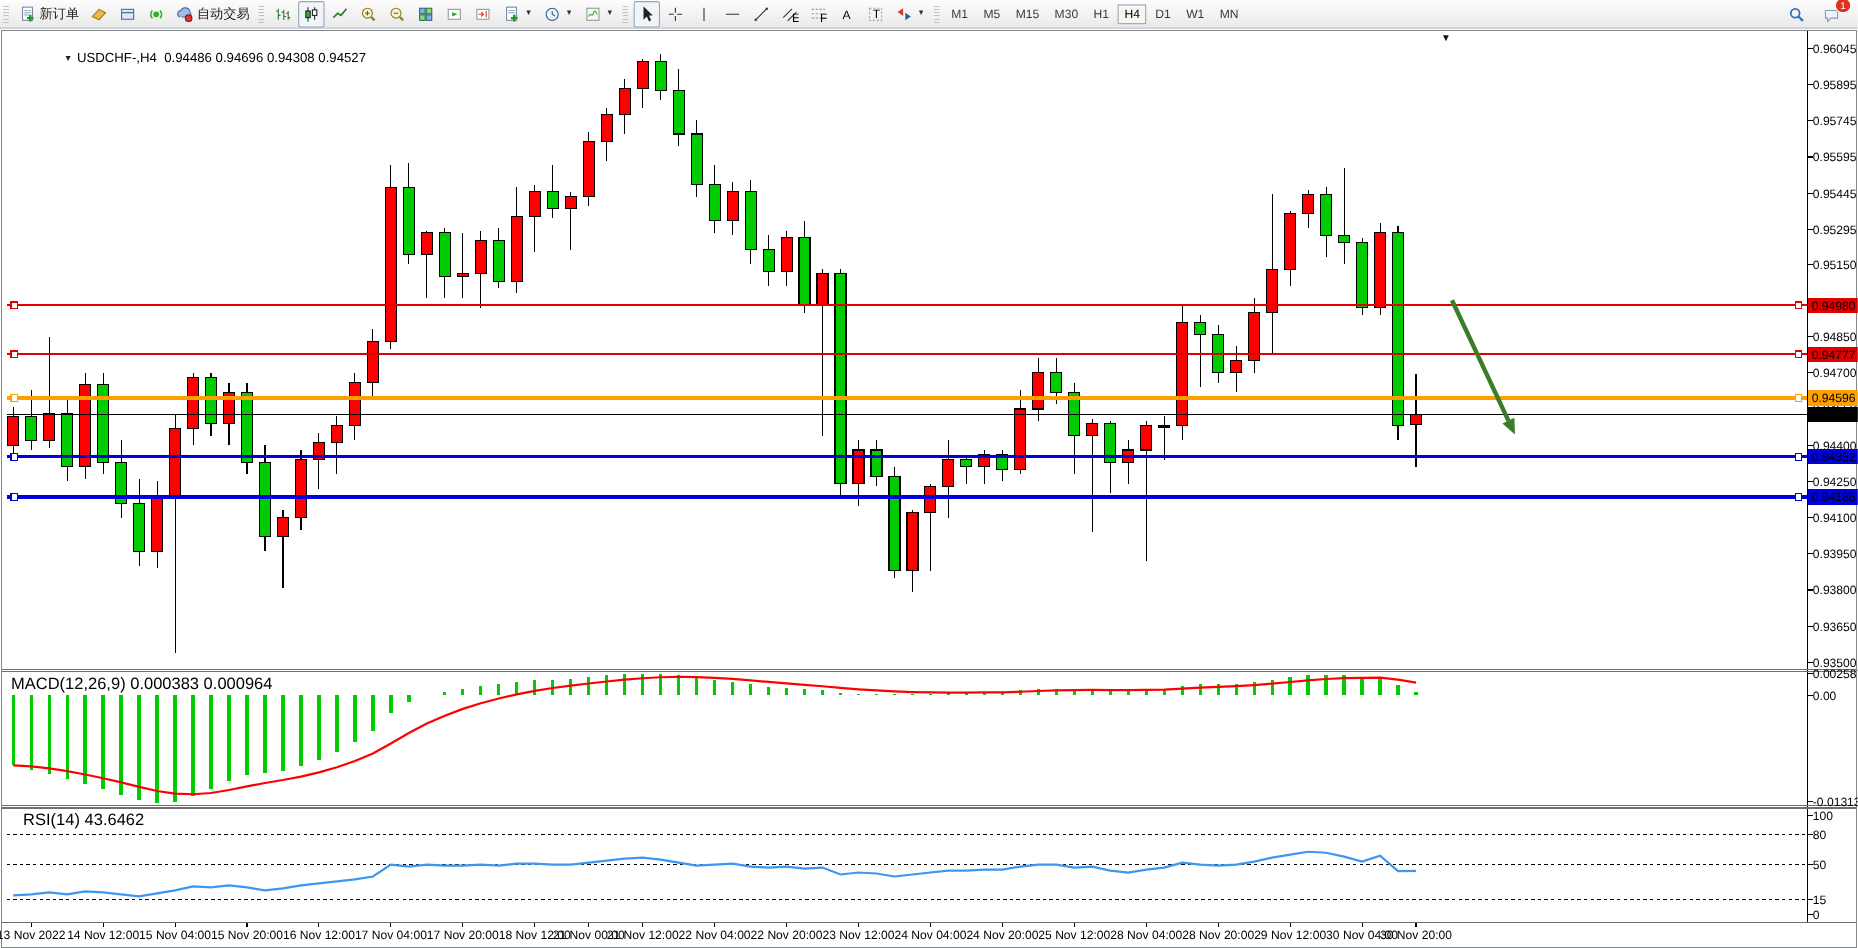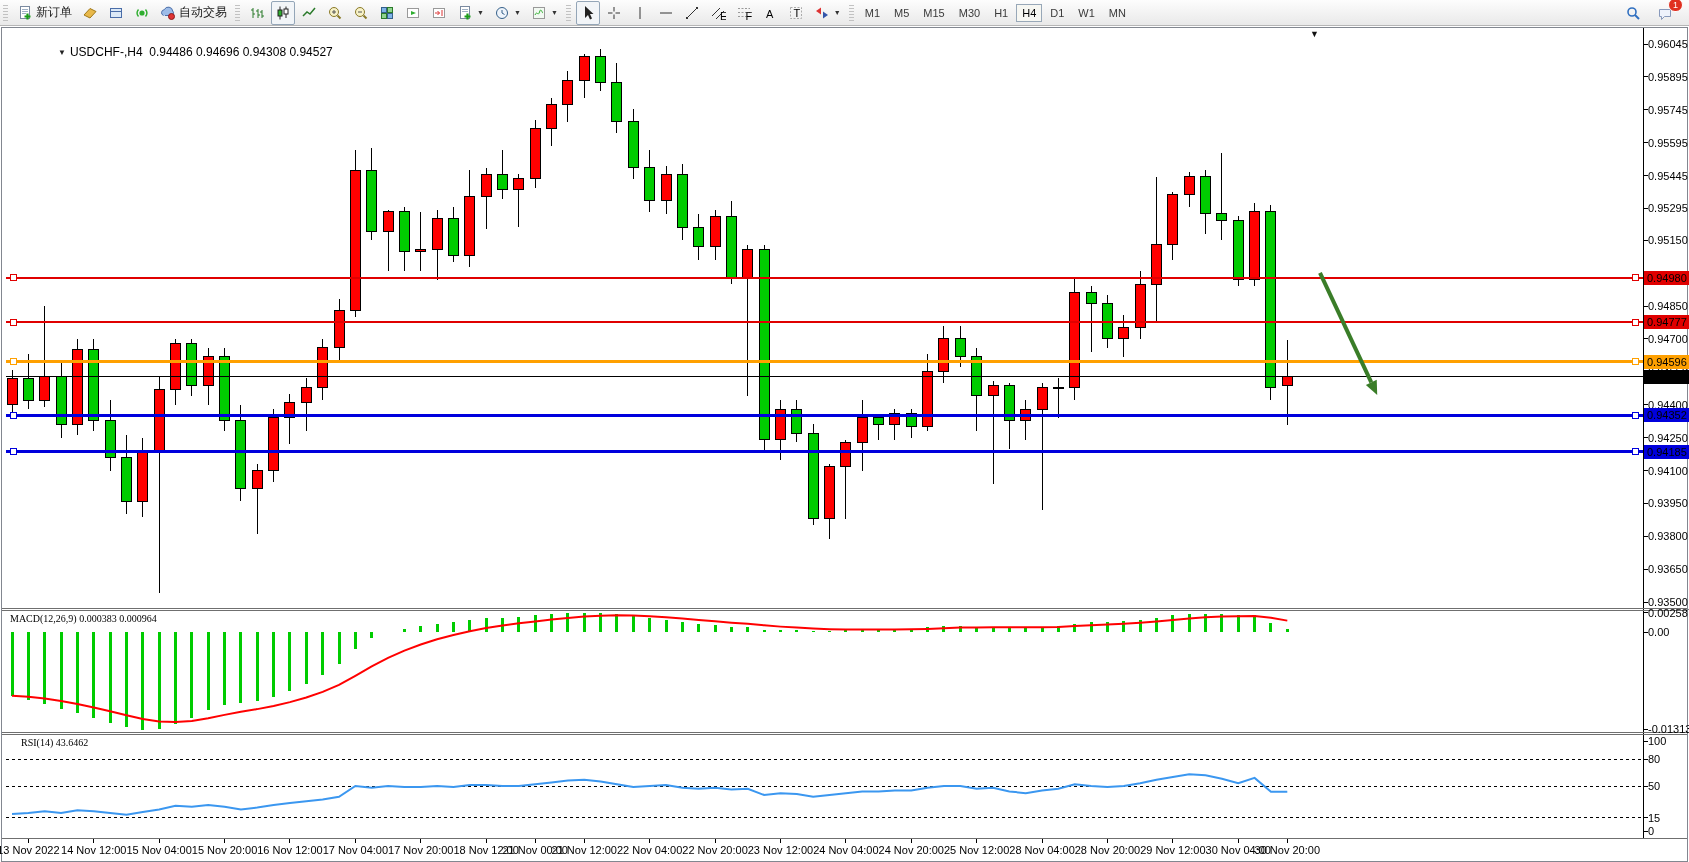--- a/index.html
+++ b/index.html
@@ -20,21 +20,21 @@
   .tb-lbl{white-space:nowrap;font-family:"Liberation Sans",sans-serif;}
   .dd{font-size:7px;color:#333;margin-left:1px;}
   .tf{font-size:11px;color:#3a3a3a;padding:2px 5px;margin:12px 1px;border:1px solid transparent;}
   .tf.active{border:1px solid #98a8b8;background:#f7f7f2;color:#000;}
   .chat-wrap{position:relative;}
   .badge{position:absolute;top:-4px;right:-6px;background:#e03020;color:#fff;
     border-radius:8px;font-size:9px;padding:0 4px;line-height:12px;border:1px solid #fff;}
   
   #chart{position:absolute;top:0;left:0;}
   svg text{font-family:"Liberation Sans",sans-serif;font-size:11px;fill:#000;}
-  .pane-label{position:absolute;font-size:10px;color:#000;white-space:pre;font-family:Liberation Serif, serif;}
+  .pane-label{position:absolute;font-size:15px;color:#000;white-space:pre;}
   .chart-title{position:absolute;left:10px;top:45px;font-size:12px;color:#000;white-space:pre;margin-left:48px;}
   .tri{font-size:8px;vertical-align:1px;margin-right:4px;color:#222;}
   .win-menu{position:absolute;left:1310px;top:29px;font-size:9px;color:#111;}
 </style>
 </head>
 <body>
 
 <div id="app">
   <div class="toolbar">
     <div id="tb-left">

